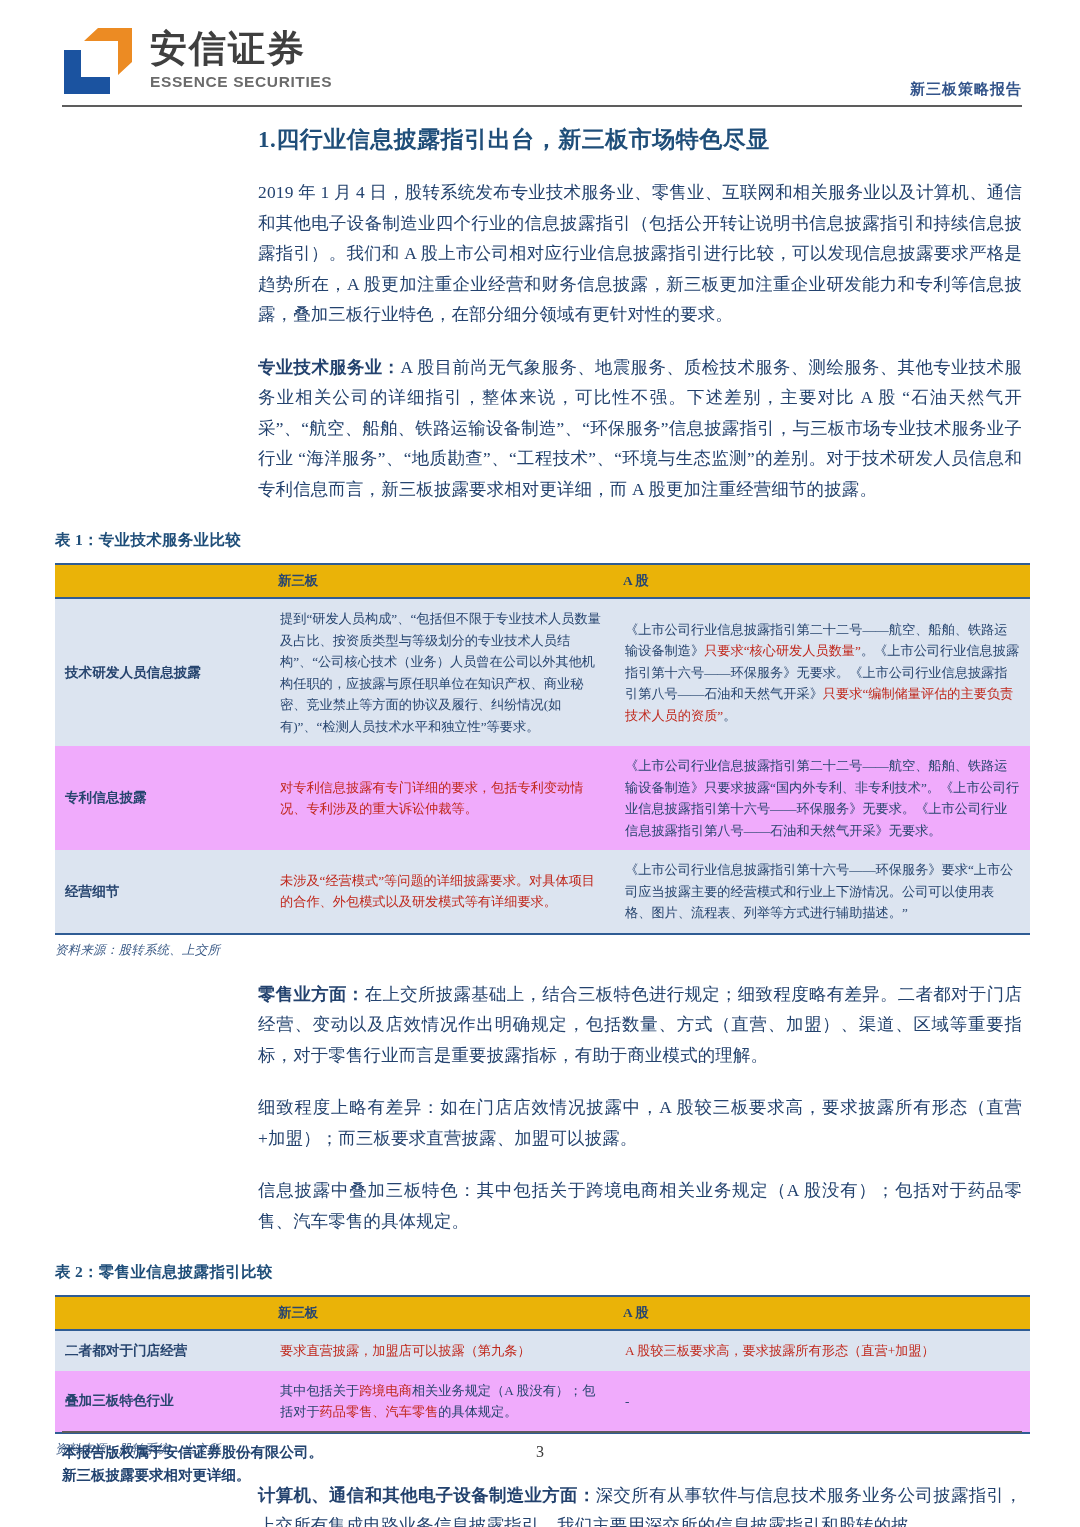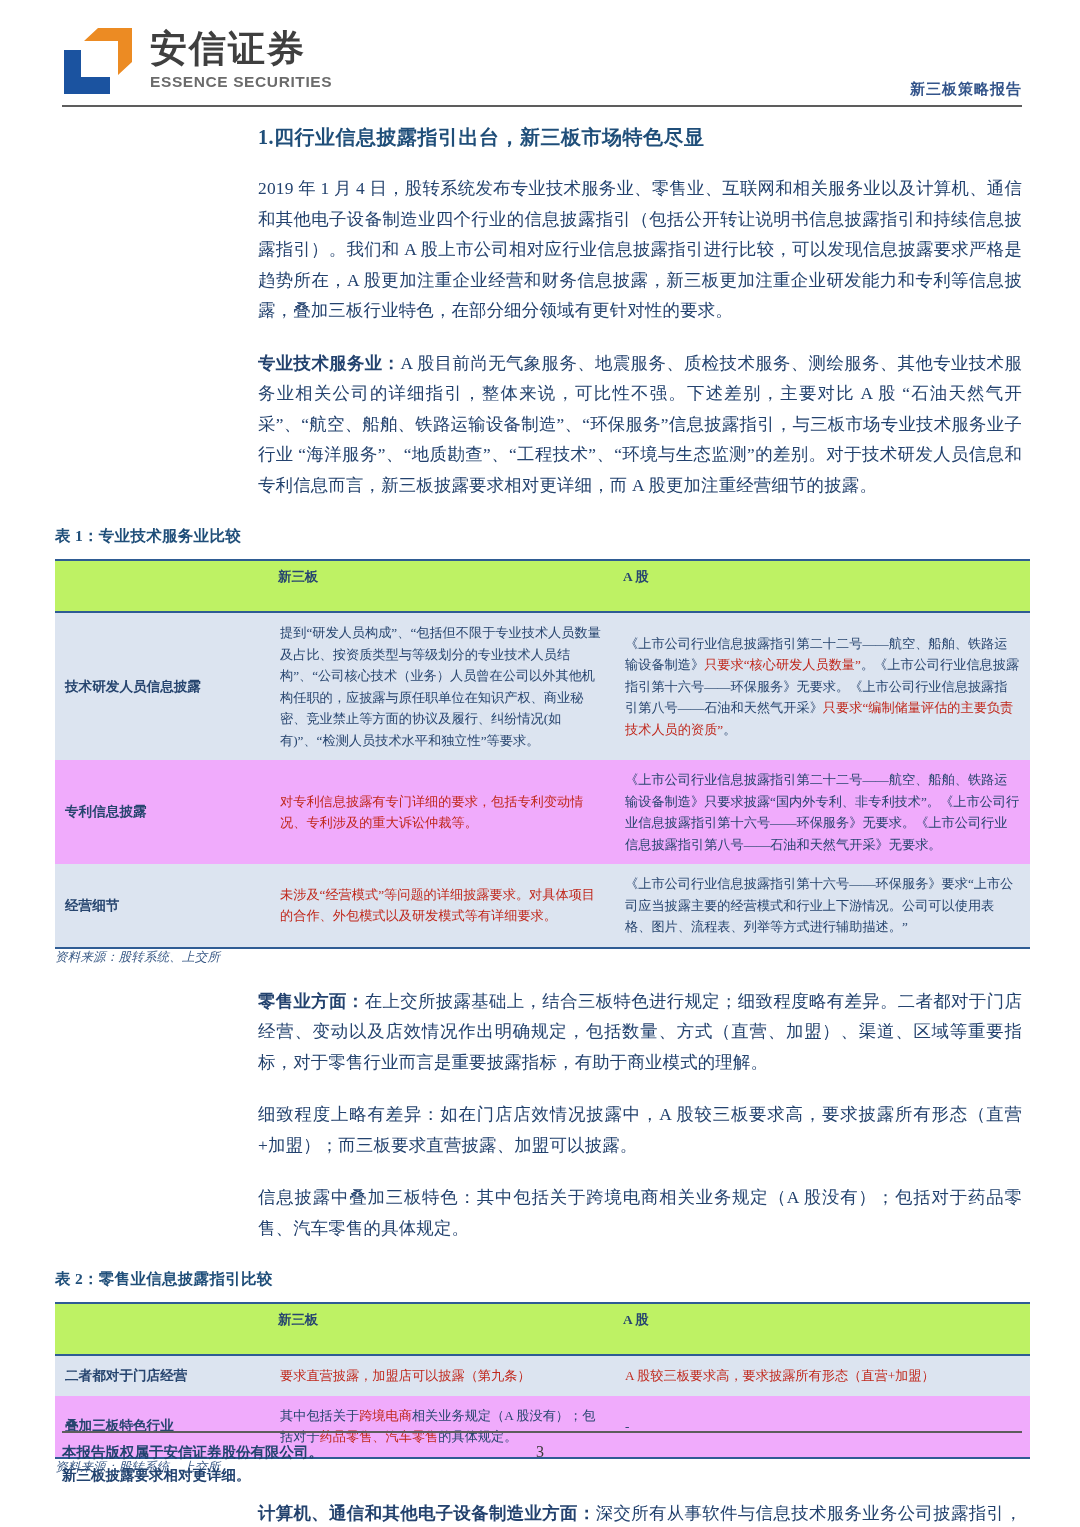--- a/index.html
+++ b/index.html
@@ -94,21 +94,21 @@
 
   
   .content {
     position: absolute;
     left: 0;
     top: 112px;
     width: 1080px;
   }
   .section-title {
     margin: 12px 0 0 258px;
-    font-size: 20px;
+    font-size: 23px;
     font-weight: bold;
     color: #1f4e79;
     letter-spacing: 0.5px;
   }
   .para {
     margin: 22px 58px 0 258px;
     font-size: 17.4px;
     line-height: 30.5px;
     text-align: justify;
     color: #23426e;
@@ -131,24 +131,24 @@
   table.rpt {
     width: 100%;
     border-collapse: collapse;
     table-layout: fixed;
     font-size: 13.2px;
     color: #27456f;
   }
   table.rpt thead th {
     font-weight: bold;
     text-align: left;
-    padding: 7px 8px 25px 8px;
+    padding: 7px 8px 7px 8px;
     border-top: 2px solid #2f5c94;
     border-bottom: 2px solid #2f5c94;
-    background: #bef264;
+    background: #eab308;
     font-size: 13.4px;
     vertical-align: middle;
   }
   table.rpt tbody td {
     padding: 9px 10px;
     vertical-align: middle;
     line-height: 21.5px;
     border: none;
   }
   table.rpt tbody tr.shade td {
@@ -165,20 +165,21 @@
     font-size: 13.6px;
     text-align: left;
     padding-left: 8px;
     margin-top: 19px;
   }
   .red { color: #c0281c; }
   .tbl-source {
     font-size: 12.5px;
     font-style: italic;
     color: #3a5a86;
+    padding-top: 7px;
     letter-spacing: 0.2px;
   }
 
   
   .t1 col.c1 { width: 215px; }
   .t1 col.c2 { width: 345px; }
   .t1 col.c3 { width: 415px; }
   
   .t2 col.c1 { width: 215px; }
   .t2 col.c2 { width: 345px; }

